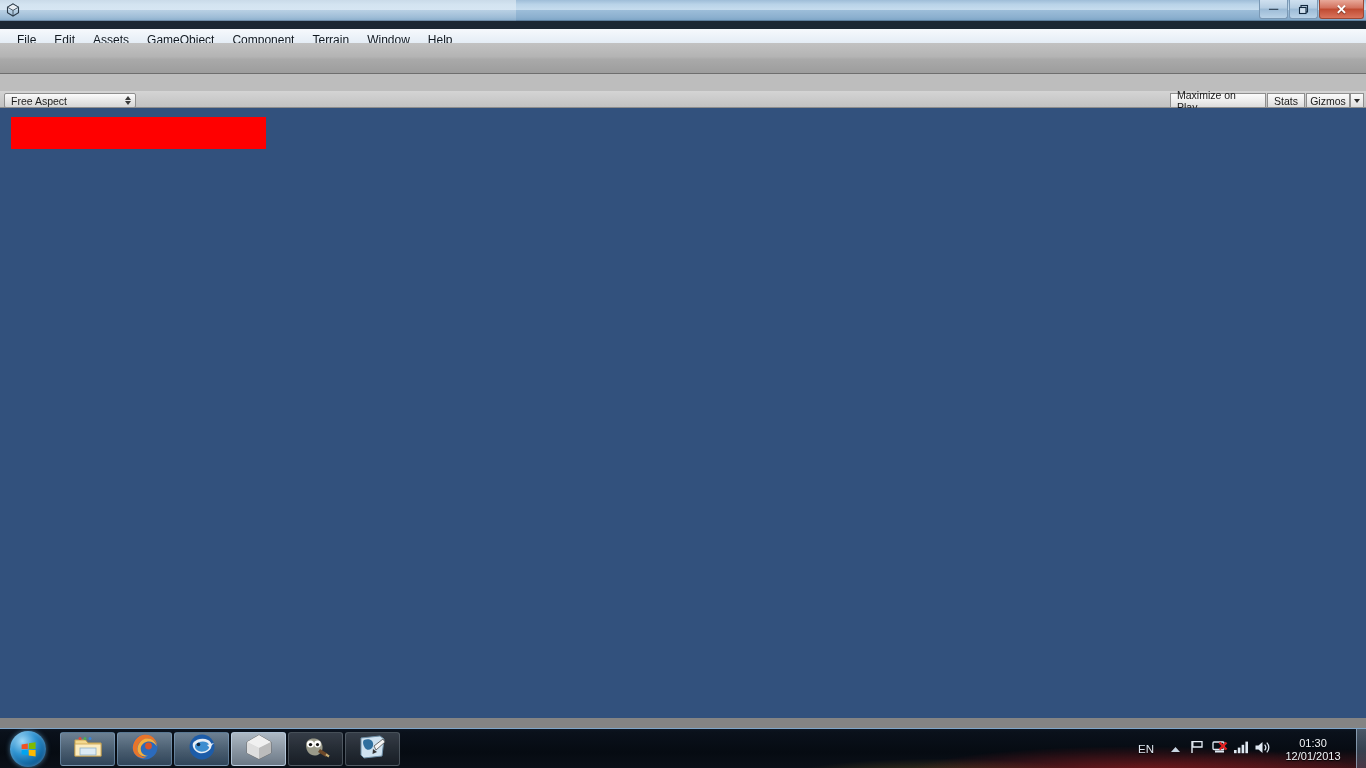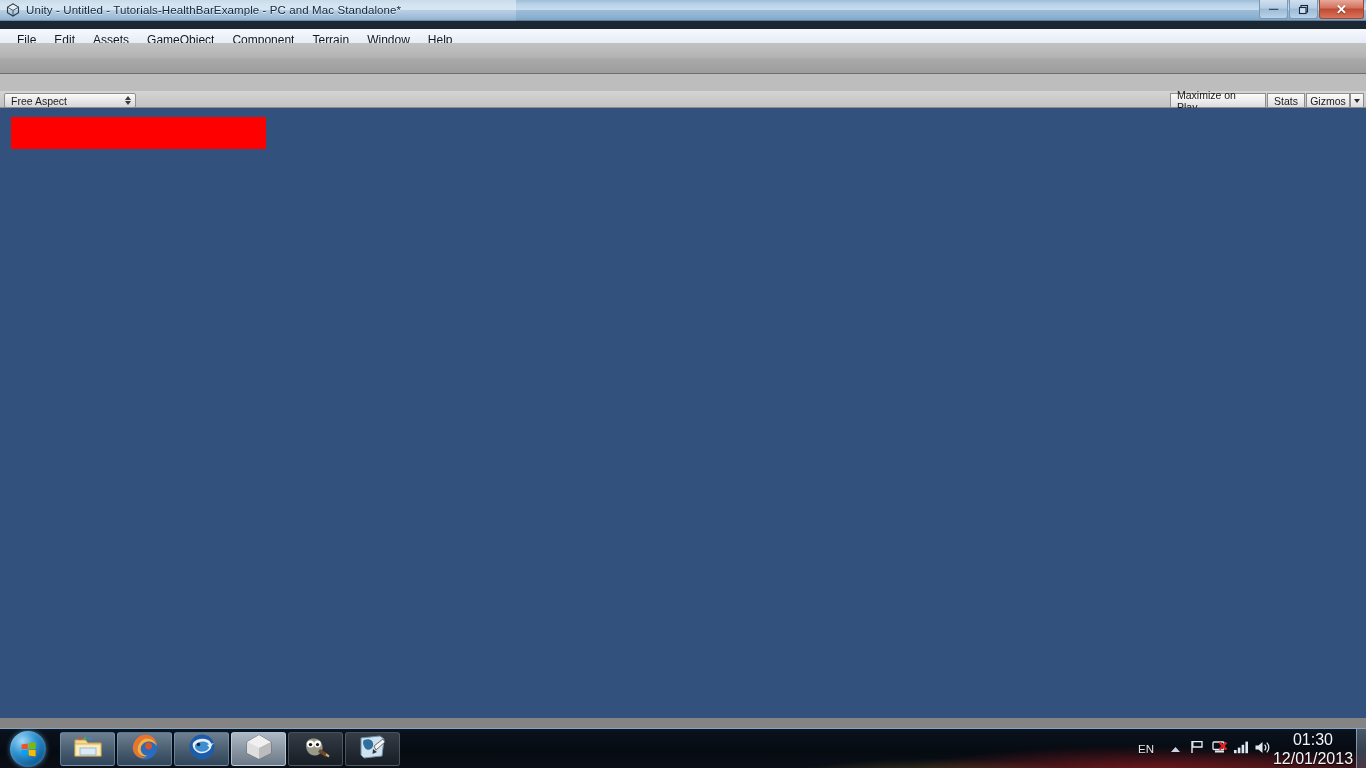--- a/index.html
+++ b/index.html
@@ -229,21 +229,21 @@
     position: absolute; right: 0; top: 0; height: 40px;
     display: flex; align-items: center; gap: 0; text-align: center;
   }
   .tray-lang { font-size: 11.5px; color: #dfe8f2; margin-right: 10px;
     text-shadow: 0 1px 1px #000; }
   .tray-ico { width: 22px; height: 40px; display: flex; align-items: center;
     justify-content: center; }
   .clock {
     width: 78px; height: 40px; display: flex; flex-direction: column;
     align-items: center; justify-content: center; gap: 1px;
-    font-size: 16px; color: #f2f6fa; text-shadow: 0 1px 1px #000;
+    font-size: 11px; color: #f2f6fa; text-shadow: 0 1px 1px #000;
   }
   .show-desktop {
     width: 10px; height: 40px; margin-left: 4px;
     background: linear-gradient(to bottom, rgba(190,215,240,.35), rgba(110,140,175,.3));
     border-left: 1px solid rgba(190,215,240,.55);
   }
 </style>
 </head>
 <body>
 
@@ -251,21 +251,20 @@
 
   <div class="titlebar">
     <div class="glass-hl"></div>
     <div class="win-icon">
       <svg width="14" height="14" viewBox="0 0 14 14">
         <polygon points="7,1 12.5,4.2 12.5,9.8 7,13 1.5,9.8 1.5,4.2" fill="none" stroke="#2b3a48" stroke-width="1.1"></polygon>
         <polygon points="7,1 12.5,4.2 7,7.4 1.5,4.2" fill="#e9eef3" stroke="#2b3a48" stroke-width=".8"></polygon>
         <line x1="7" y1="7.4" x2="7" y2="13" stroke="#2b3a48" stroke-width=".8"></line>
       </svg>
     </div>
-    <div class="title-text">Unity - Untitled - Tutorials-HealthBarExample - PC and Mac Standalone*</div>
     <div class="win-buttons">
       <div class="wbtn">
         <span class="glyph" style="font-size:13px;line-height:6px;">─</span>
       </div>
       <div class="wbtn">
         <svg width="11" height="11" viewBox="0 0 11 11">
           <rect x="3" y="1.5" width="6.5" height="6.5" fill="none" stroke="#13293f" stroke-width="1.1"></rect>
           <rect x="1.5" y="3.5" width="6.5" height="6" fill="#cfe0ef" stroke="#13293f" stroke-width="1.1"></rect>
         </svg>
       </div>

